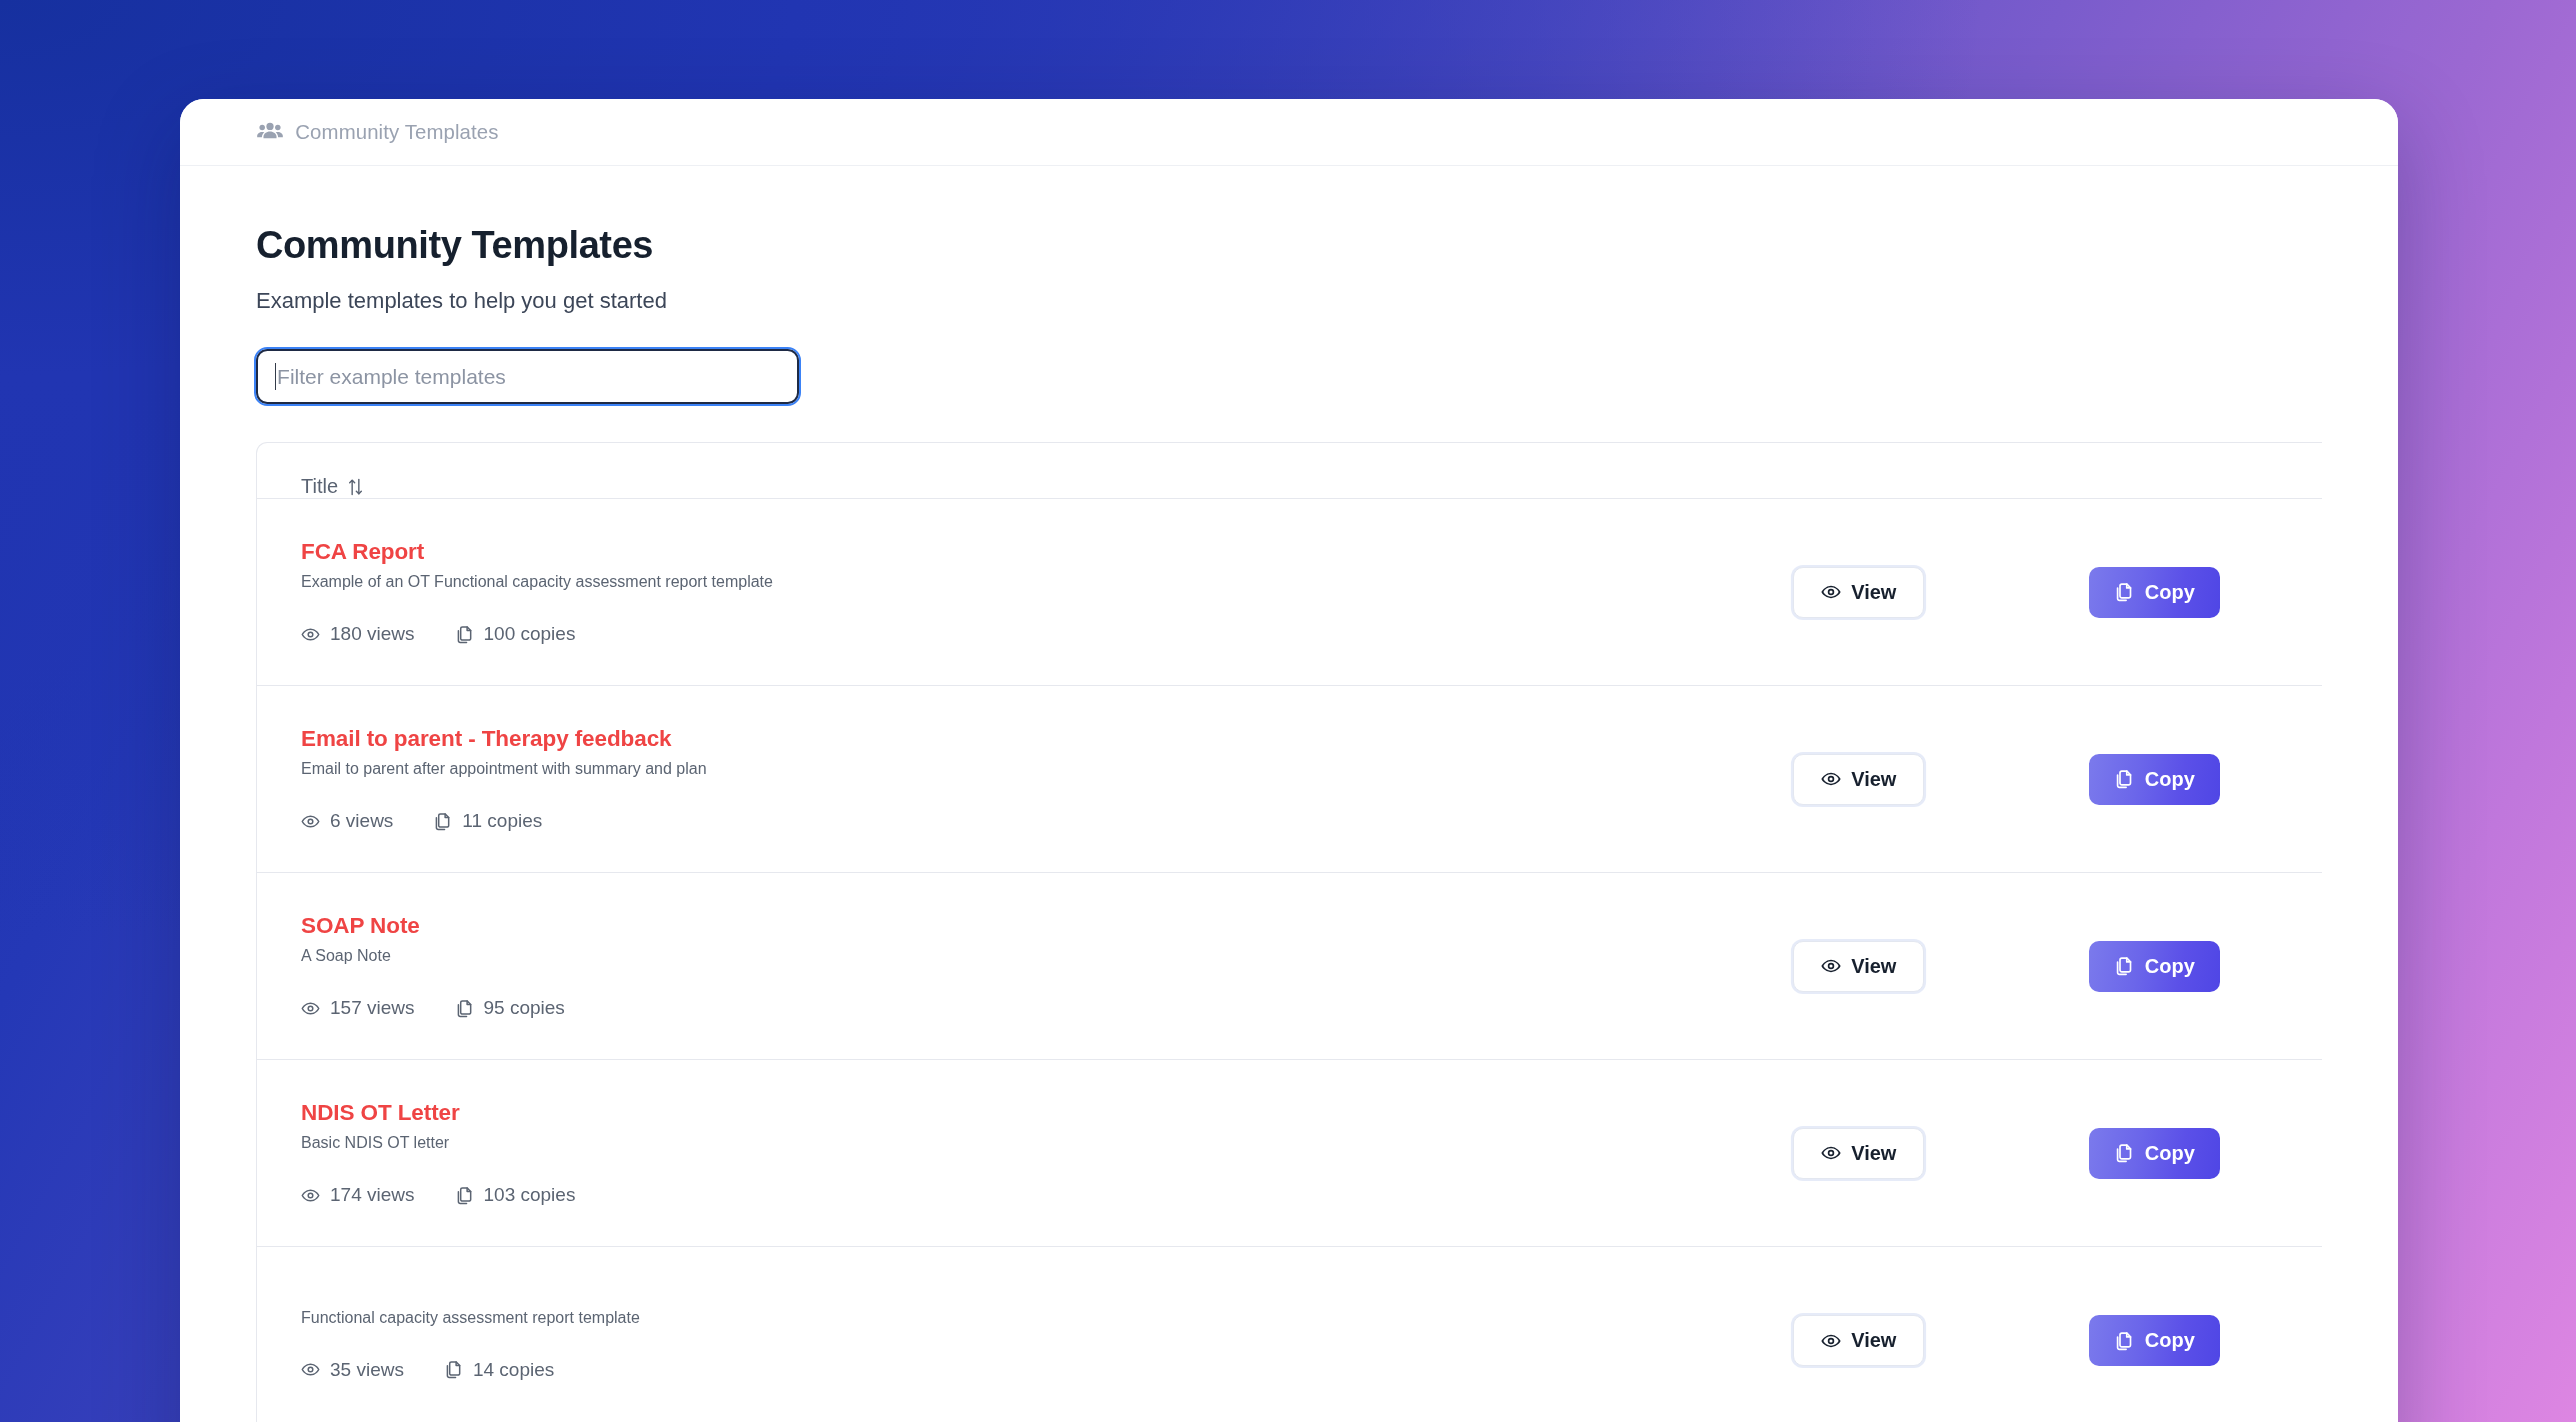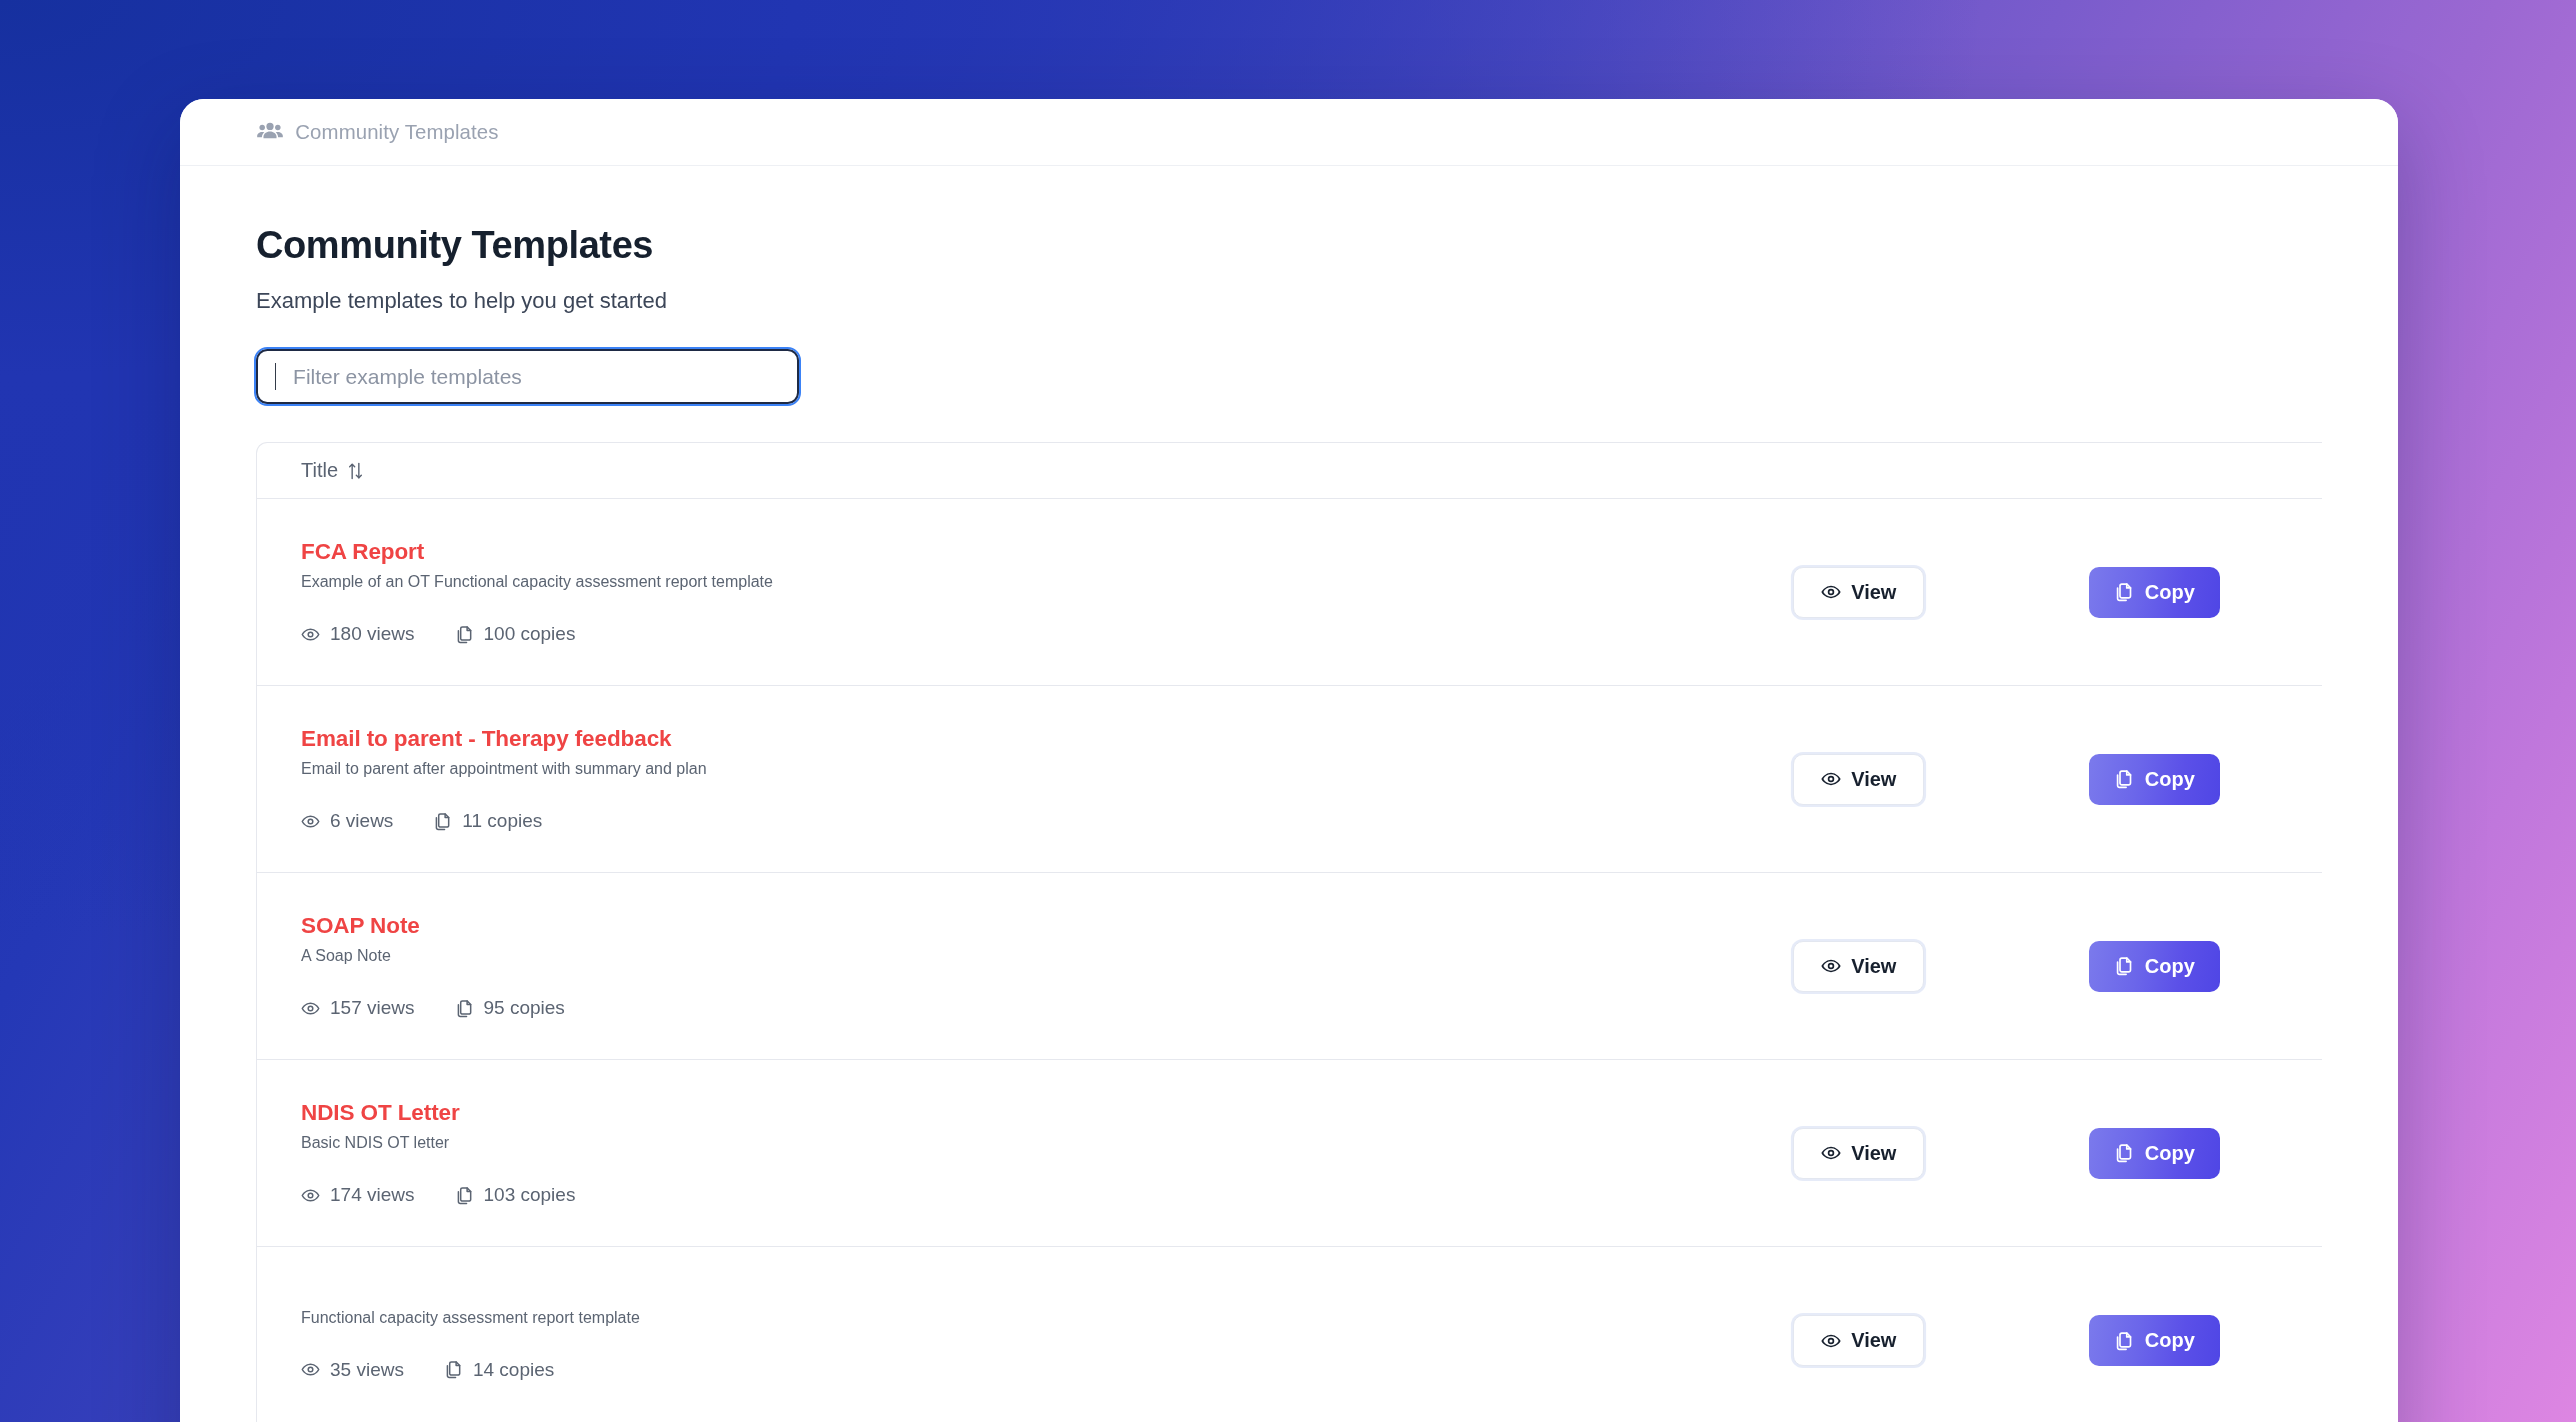--- a/index.html
+++ b/index.html
@@ -123,37 +123,36 @@
   .filter-input .caret {
     width: 1.4px;
     height: 27px;
     background: #333b49;
     margin-right: 0.7px;
     flex: 0 0 auto;
   }
   .filter-ph {
     color: #8c94a3;
     font-size: 21px;
-    margin-left: 16px;
   }
 
   
   .table {
     margin-top: 38px;
     border: 1.4px solid #e6e8ee;
     border-right: none;
     border-radius: 11.3px 0 0 0;
     border-bottom: none;
     overflow: hidden;
     background: #fff;
   }
   .thead {
     height: 56px;
     display: flex;
-    align-items: center;
+    align-items: flex-end;
     padding-left: 44px;
     border-bottom: 1.4px solid #e6e8ee;
   }
   .th {
     display: inline-flex;
     align-items: center;
     gap: 8.5px;
     font-size: 20px;
     color: #5a6372;
     cursor: pointer;

